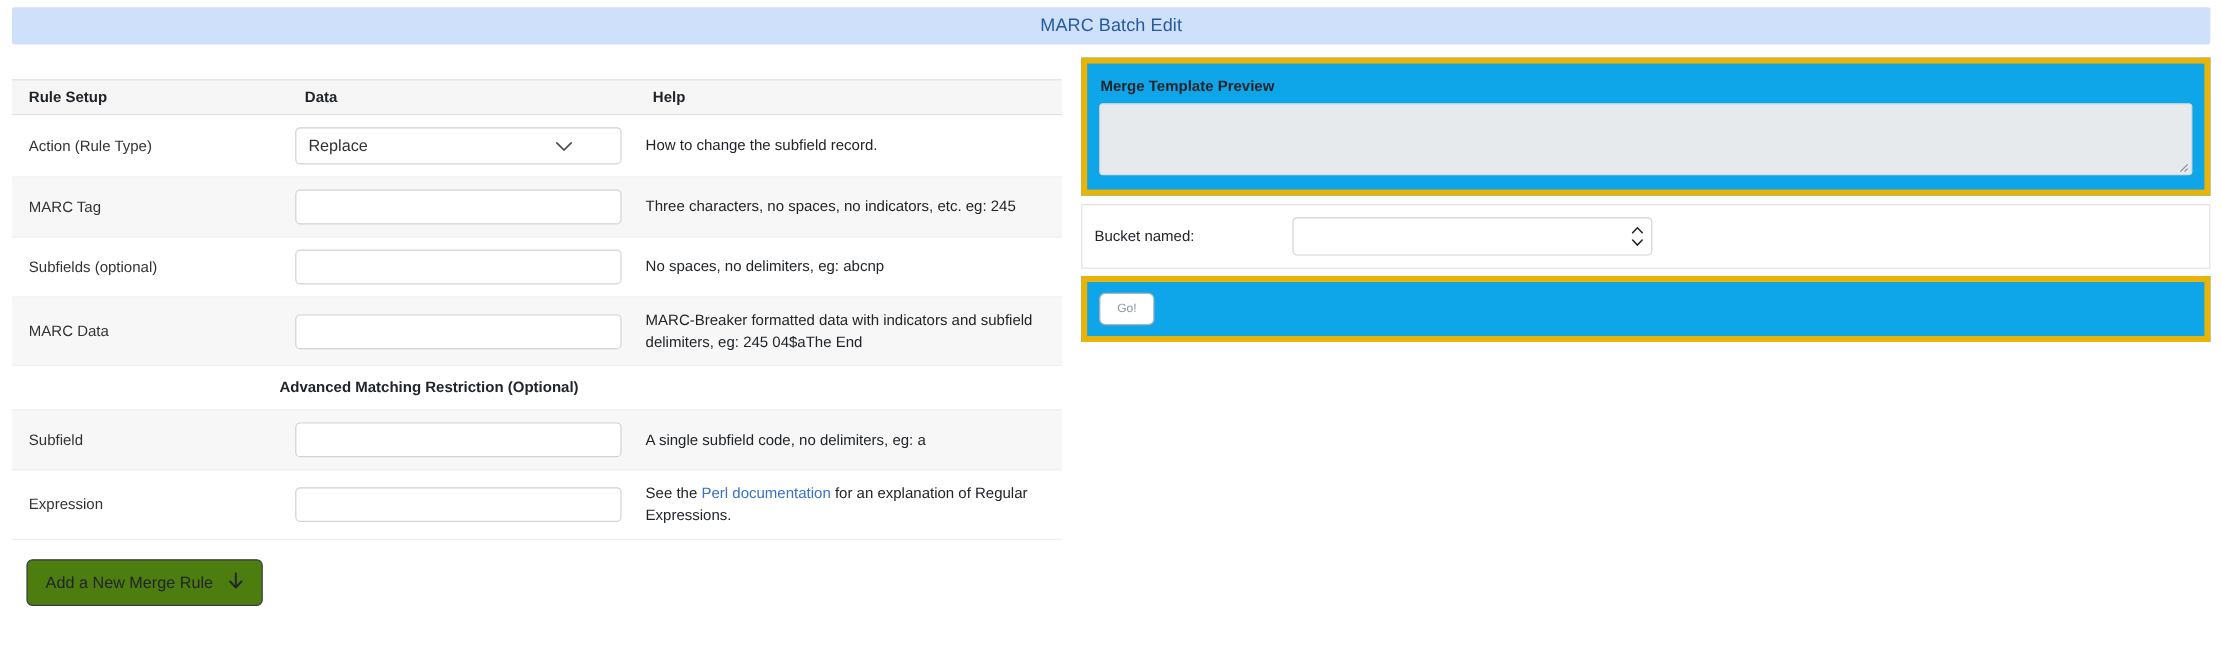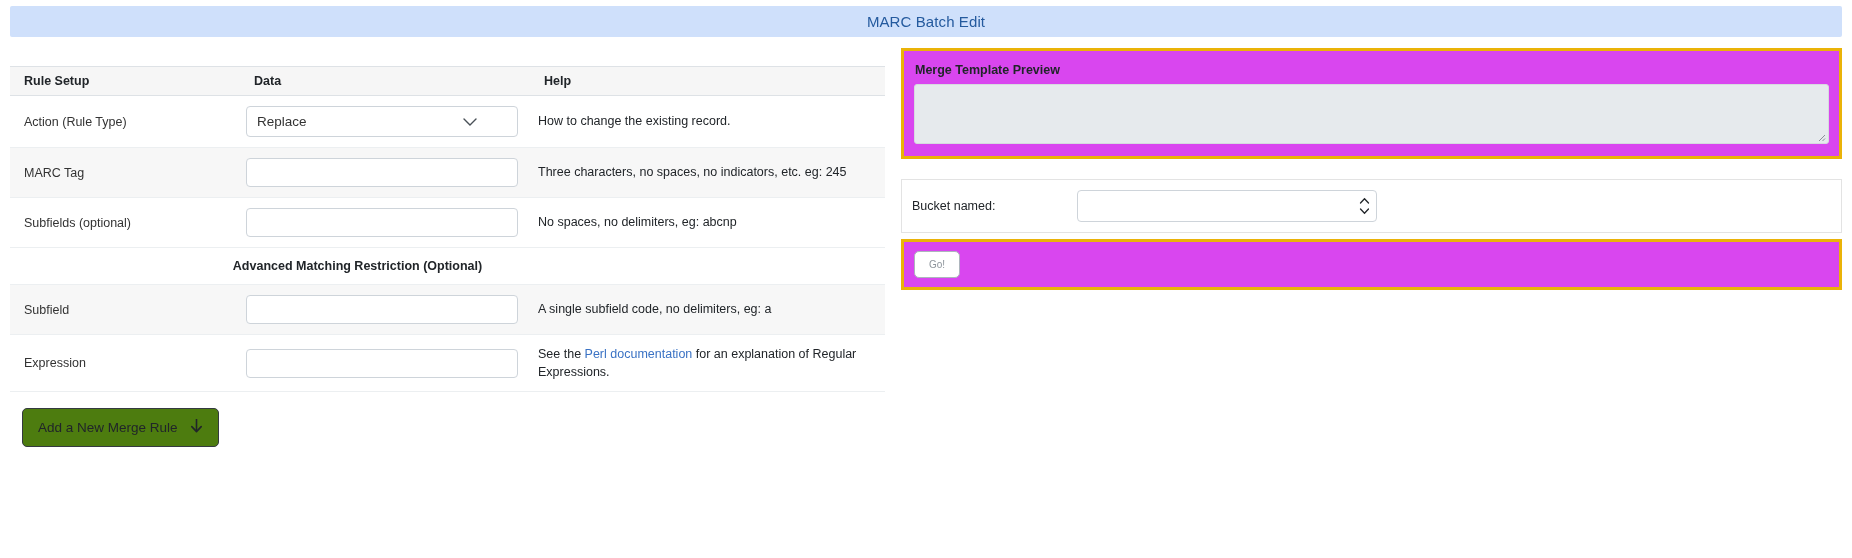--- a/index.html
+++ b/index.html
@@ -168,24 +168,24 @@
   }
 
   
   .right-col {
     position: absolute;
     left: 901px;
     top: 48px;
     width: 941px;
   }
   .card {
-    border: 3px solid #eab308;
-    background: #d946ef;
-    box-sizing: border-box;
-    margin-bottom: 20px;
+    border: 5px solid #eab308;
+    background: #0ea5e9;
+    box-sizing: border-box;
+    margin-bottom: 7px;
     padding: 10px 10px 12px 10px;
   }
   .card-label {
     font-size: 12.5px;
     font-weight: bold;
     color: #212529;
     margin: 2px 0 7px 1px;
   }
   .preview-area {
     width: 100%;
@@ -286,39 +286,46 @@
               <div class="select-box">
                   <span>Replace</span>
                 </div>
               <span class="chev">
                 <svg width="14" height="9" viewBox="0 0 14 9">
                     <path d="M1 1.5 L7 7.5 L13 1.5" stroke="#495057" stroke-width="1.4" fill="none" stroke-linecap="round"></path>
                   </svg>
               </span>
             </div>
           </td>
-          <td class="help-cell">How to change the existing record.</td>
+          <td class="help-cell">How to change the subfield record.</td>
         </tr>
 
         <tr class="striped">
           <td class="label-cell">MARC Tag</td>
           <td class="data-cell">
             <input class="text-input" type="text" value="" style="">
           </td>
           <td class="help-cell">Three characters, no spaces, no indicators, etc. eg: 245</td>
         </tr>
 
         <tr class="plain">
           <td class="label-cell">Subfields (optional)</td>
           <td class="data-cell">
             <input class="text-input" type="text" value="" style="">
           </td>
           <td class="help-cell">No spaces, no delimiters, eg: abcnp</td>
         </tr>
 
+        <tr class="striped">
+          <td class="label-cell">MARC Data</td>
+          <td class="data-cell">
+            <input class="text-input" type="text" value="" style="">
+          </td>
+          <td class="help-cell">MARC-Breaker formatted data with indicators and subfield delimiters, eg: 245 04$aThe End</td>
+        </tr>
 
         <tr class="section-title">
           <td colspan="3">
             <span class="inner">Advanced Matching Restriction (Optional)</span>
           </td>
         </tr>
 
         <tr class="striped">
           <td class="label-cell">Subfield</td>
           <td class="data-cell">

